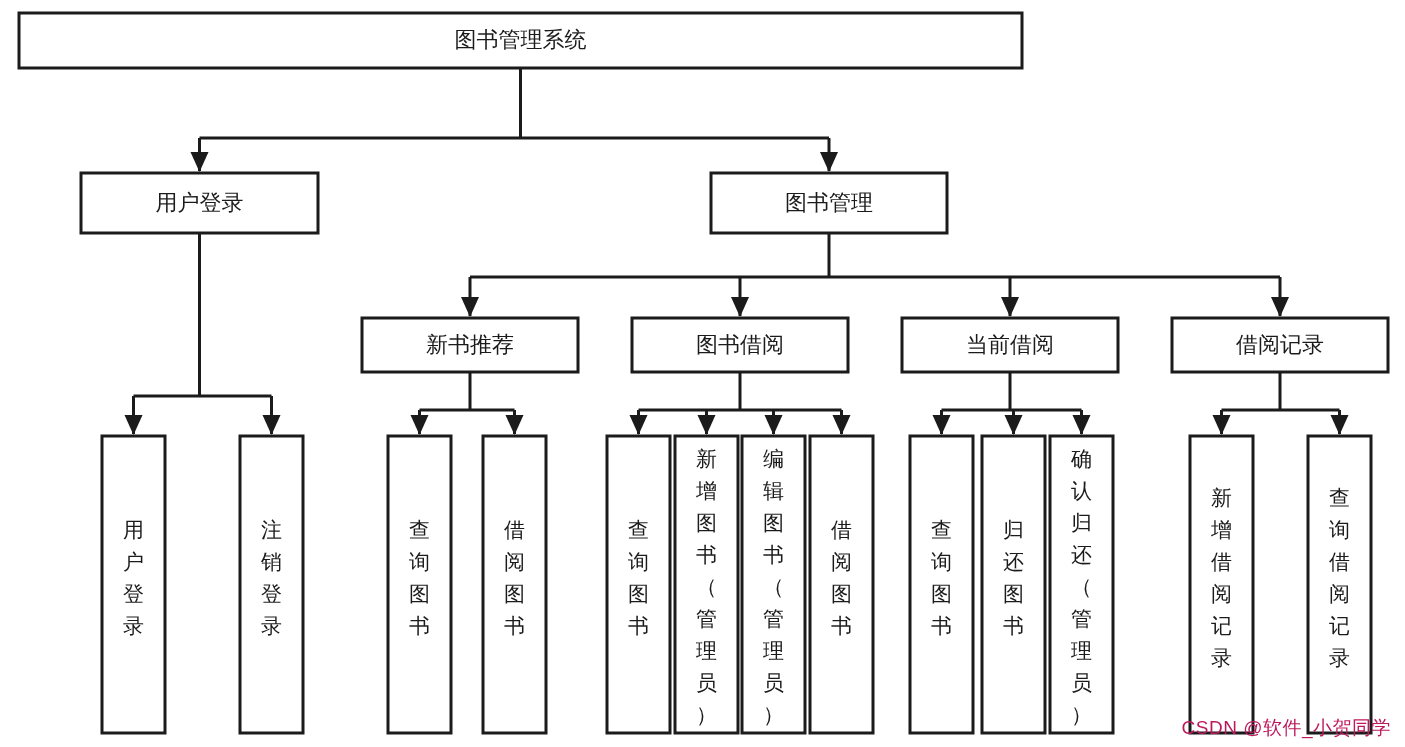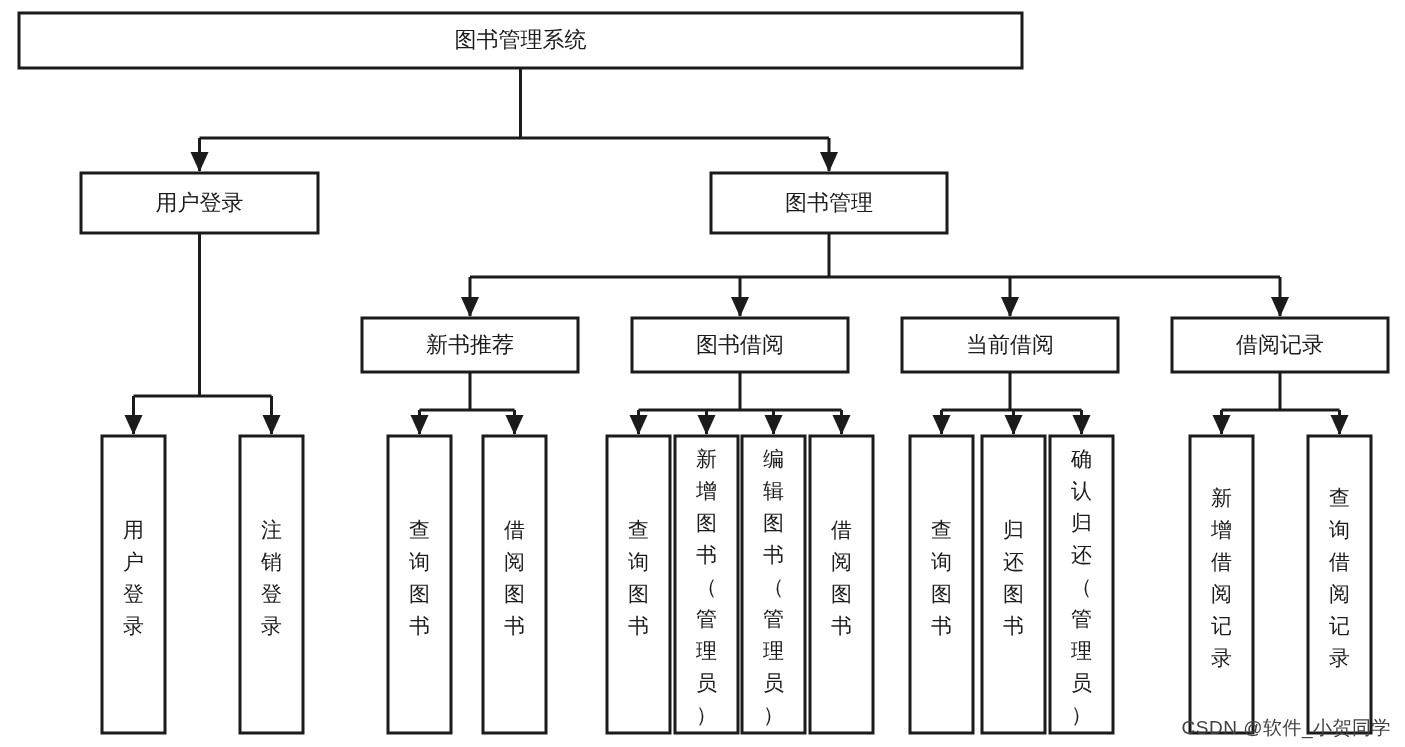--- a/index.html
+++ b/index.html
@@ -54,21 +54,21 @@
     font-size: 21px;
     fill: #1b1b1b;
     text-anchor: middle;
   }
   .watermark {
     position: absolute;
     right: 14px;
     bottom: 6px;
     font-family: "Liberation Sans", "DejaVu Sans", sans-serif;
     font-size: 19px;
-    color: #404040;
+    color: #be185d;
     white-space: nowrap;
     letter-spacing: 0.5px;
     pointer-events: none;
   }
 </style>
 </head>
 <body>
 
 <div id="diagram-root">
 

